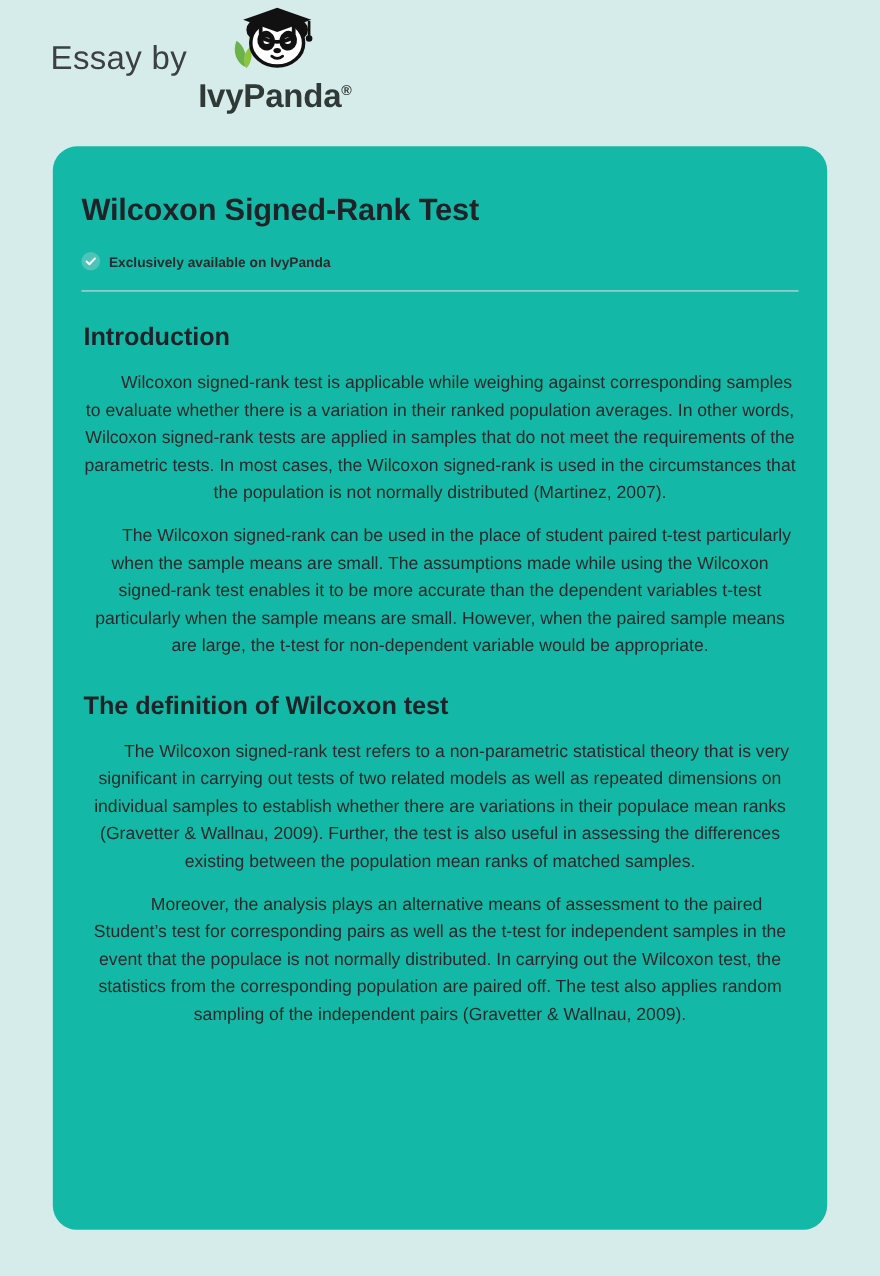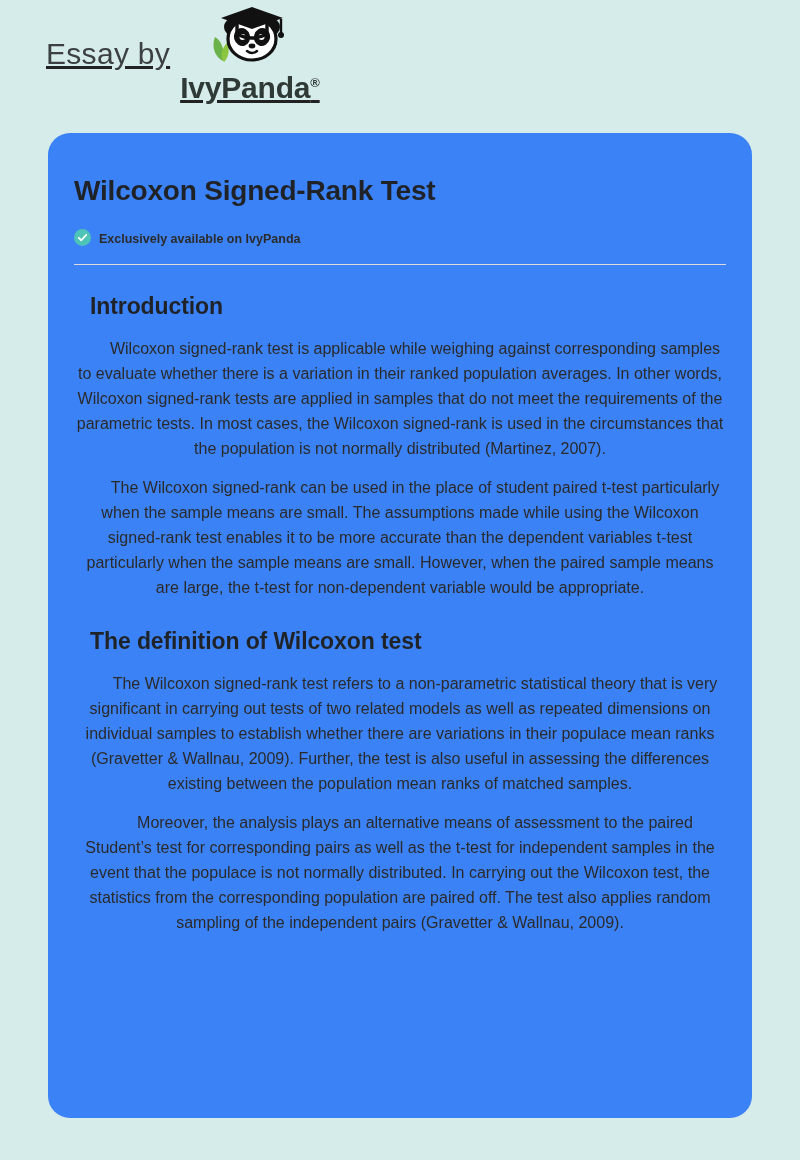--- a/index.html
+++ b/index.html
@@ -12,21 +12,20 @@
     background: #d6ecea;
     font-family: "Liberation Sans", sans-serif;
     color: #222;
     overflow: hidden;
   }
   .page {
     position: relative;
     width: 800px;
     height: 992px;
     box-sizing: border-box;
-    text-decoration: underline;
   }
   
   .brand {
     display: flex;
     align-items: center;
     gap: 10px;
     padding: 38px 0 0 46px;
     height: 70px;
     box-sizing: border-box;
   }
@@ -60,21 +59,21 @@
     vertical-align: super;
     font-weight: 700;
   }
   
   .card {
     position: absolute;
     left: 48px;
     top: 133px;
     width: 704px;
     height: 985px;
-    background: #3b82f6;
+    background: #14b8a6;
     border-radius: 22px;
     box-sizing: border-box;
     padding: 34px 26px 0 26px;
     overflow: hidden;
   }
   .doc-title {
     font-size: 28px;
     font-weight: 700;
     color: #1f2328;
     margin: 8px 0 0 0;
@@ -104,21 +103,21 @@
   }
   .divider {
     margin-top: 18px;
     border-top: 1px solid #dcdcdc;
     height: 0;
   }
   h2.section {
     font-size: 23px;
     font-weight: 700;
     color: #1f2328;
-    margin: 28px 0 0 16px;
+    margin: 28px 0 0 2px;
     letter-spacing: -0.1px;
   }
   p.body {
     font-size: 16px;
     line-height: 25px;
     color: #2a2a2a;
     margin: 14px 0 0 0;
     text-indent: 30px;
     text-align: center;
   }

